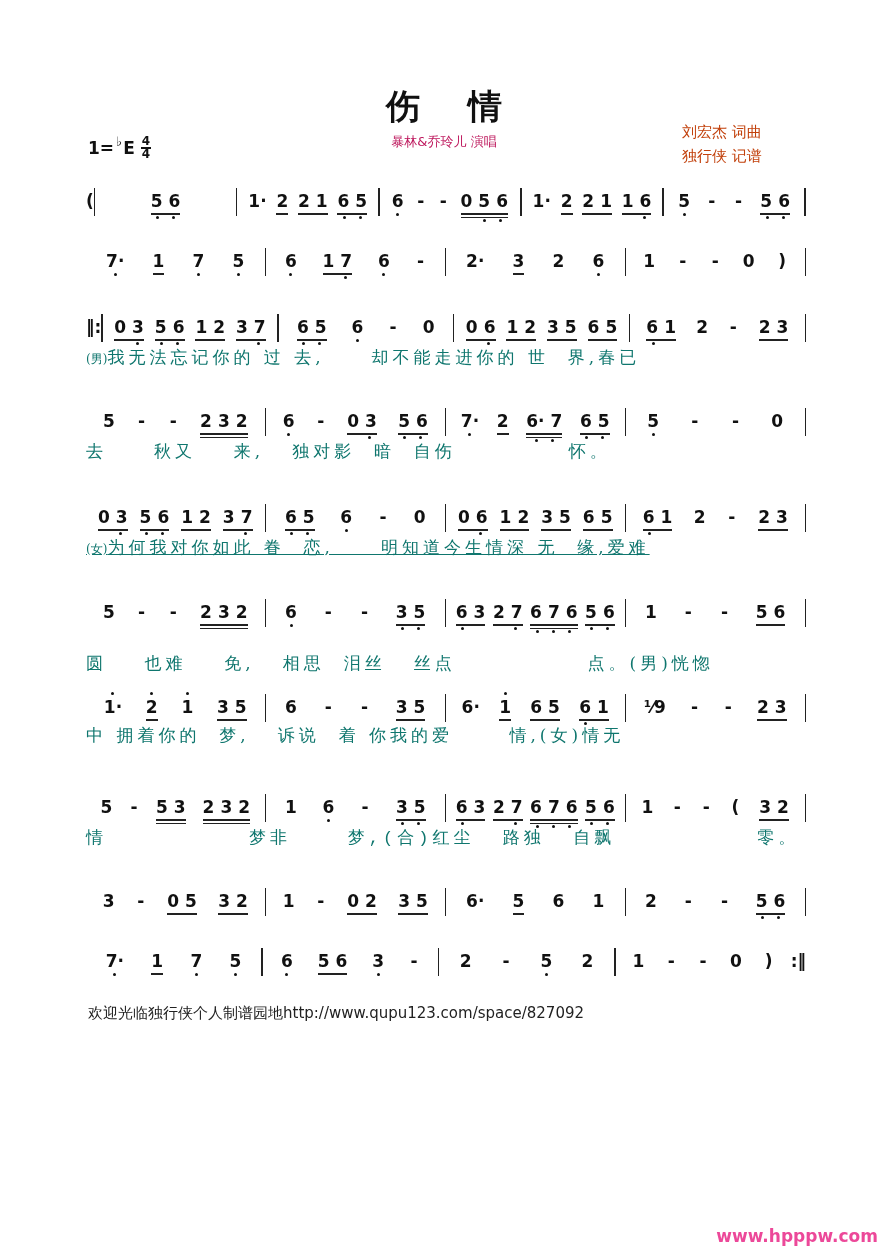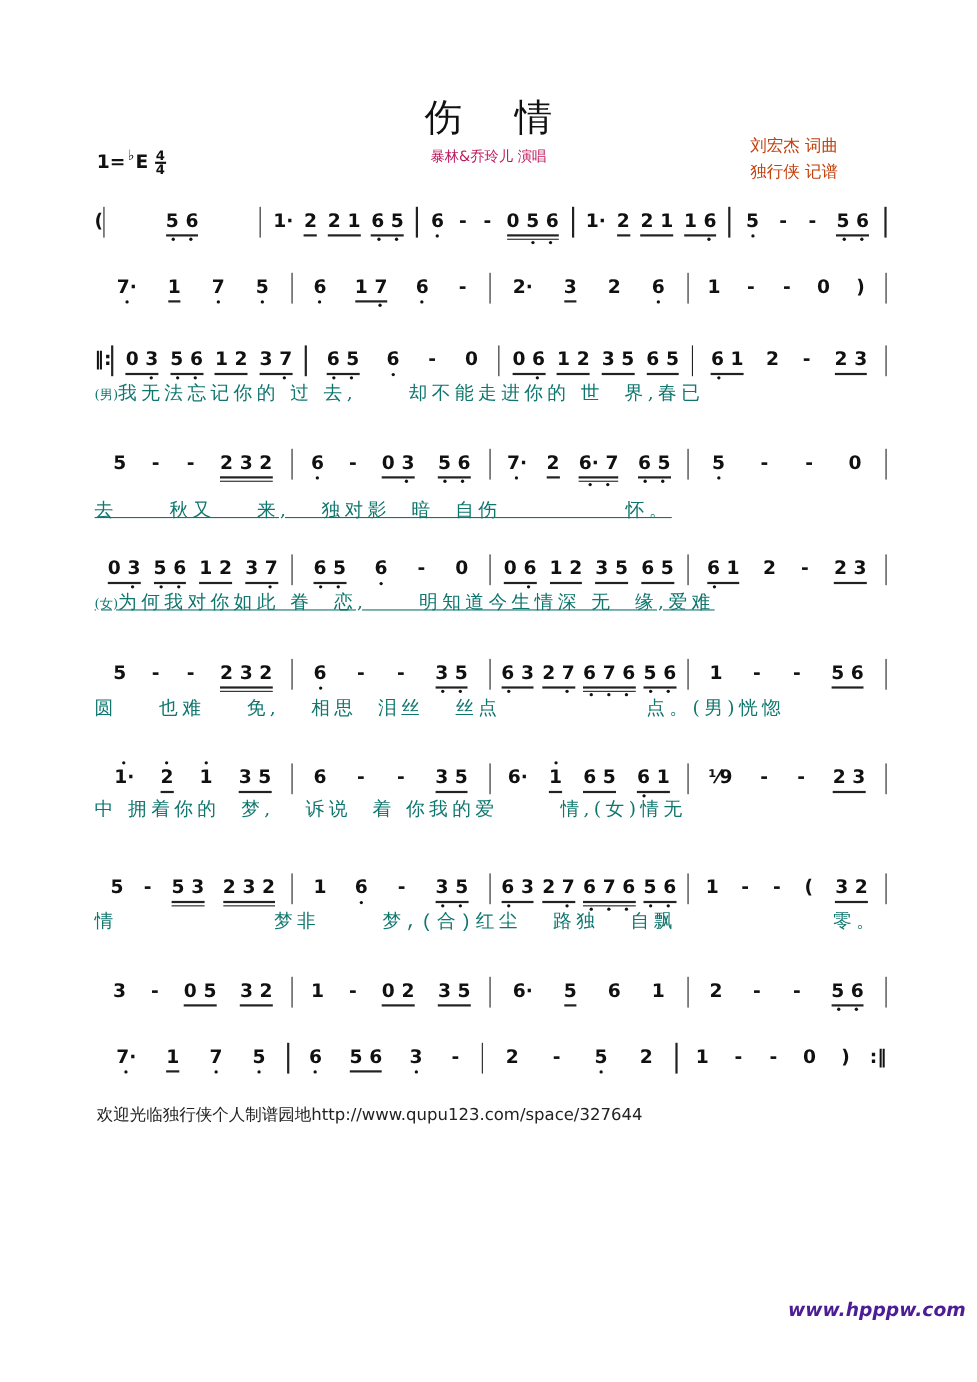--- a/index.html
+++ b/index.html
@@ -1,19 +1,19 @@
 <!DOCTYPE html>
 <html><head>
 <meta charset="utf-8">
 <style>
   html,body{margin:0;padding:0;background:#fff;}
   body{width:888px;height:1256px;position:relative;overflow:hidden;color:#111;
        font-family:"DejaVu Sans","Liberation Sans",sans-serif;}
   .title{position:absolute;left:0;width:888px;top:84px;text-align:center;
-         font-family:"DejaVu Serif","Liberation Serif",serif;font-size:34px;font-weight:normal;letter-spacing:48px;padding-left:48px;box-sizing:border-box;}
+         font-family:"DejaVu Serif","Liberation Serif",serif;font-size:34px;font-weight:bold;letter-spacing:48px;padding-left:48px;box-sizing:border-box;}
   .singer{position:absolute;left:0;width:888px;top:133px;text-align:center;font-size:13px;color:#be185d;}
   .key{position:absolute;left:88px;top:136px;font-weight:bold;font-size:17px;display:flex;align-items:center;}
   .key .flat{font-size:13px;position:relative;top:-6px;margin:0 1px 0 2px;}
   .key .ts{display:inline-flex;flex-direction:column;align-items:center;font-size:12px;line-height:11px;margin-left:6px;}
   .key .ts .bar{width:10px;height:1.5px;background:#111;}
   .credits{position:absolute;left:682px;top:120px;font-size:15px;line-height:24px;color:#c2410c;}
   .row{position:absolute;left:86px;width:720px;height:40px;display:flex;align-items:flex-start;}
   .meas{flex:1;display:flex;justify-content:space-around;align-items:flex-start;padding:0 6px;}
   .bl{width:1.5px;height:28px;background:#222;margin-top:2px;flex:none;}
   .sym{font-weight:bold;font-size:17px;line-height:22px;padding-top:4px;flex:none;}
@@ -23,21 +23,21 @@
   .n .dabove{position:absolute;top:0;left:50%;width:3px;height:3px;margin-left:-1.5px;background:#111;border-radius:50%;}
   .ul{height:1.5px;background:#222;margin-top:1px;}
   .ul2{margin-top:2px;}
   .dots{display:flex;gap:6px;justify-content:center;height:6px;}
   .dots span{min-width:10px;display:flex;justify-content:center;}
   .dots span i{width:3px;height:3px;background:#111;border-radius:50%;display:block;margin-top:1px;}
   .lyr{position:absolute;left:86px;width:720px;font-size:17px;letter-spacing:4px;white-space:pre;color:#0f766e;
        font-family:"DejaVu Serif","Liberation Serif",serif;}
   .lyr small{font-size:12px;letter-spacing:0;}
   .footer{position:absolute;left:88px;top:1004px;font-size:15px;color:#222;}
-  .wm{position:absolute;right:10px;top:1181px;font-size:17px;font-weight:bold;font-style:italic;color:#4c1d95;}
+  .wm{position:absolute;right:10px;top:1226px;font-size:17px;font-weight:bold;color:#ec4899;}
 </style>
 </head>
 <body>
 
 <div class="title">伤情</div>
 <div class="singer">暴林&amp;乔玲儿 演唱</div>
 <div class="key">
   <span>1=</span>
   <span class="flat">♭</span>
   <span>E</span>
@@ -1513,21 +1513,21 @@
           <div class="notes">
             <span class="n">)</span>
           </div>
         </div>
       </div>
       <div class="sym">:‖</div>
     </div>
   </div>
 <div id="lyrics">
     <div class="lyr" style="top: 346px;"><small>(男)</small>我无法忘记你的 过 去,     却不能走进你的 世  界,春已</div>
-    <div class="lyr" style="top: 452px; text-decoration: underline;">去     秋又    来,   独对影  暗  自伤            怀。</div>
+    <div class="lyr" style="top: 440px;">去     秋又    来,   独对影  暗  自伤            怀。</div>
     <div class="lyr" style="top: 536px; text-decoration: underline;"><small>(女)</small>为何我对你如此 眷  恋,     明知道今生情深 无  缘,爱难</div>
-    <div class="lyr" style="top: 632px;">圆    也难    免,   相思  泪丝   丝点              点。(男)恍惚</div>
+    <div class="lyr" style="top: 652px;">圆    也难    免,   相思  泪丝   丝点              点。(男)恍惚</div>
     <div class="lyr" style="top: 724px;">中 拥着你的  梦,   诉说  着 你我的爱      情,(女)情无</div>
     <div class="lyr" style="top: 826px; font-family: Liberation Mono, monospace;">情          梦非    梦,(合)红尘  路独  自飘          零。</div>
   </div>
 
-<div class="footer">欢迎光临独行侠个人制谱园地http://www.qupu123.com/space/327644</div>
+<div class="footer">欢迎光临独行侠个人制谱园地http://www.qupu123.com/space/827092</div>
 <div class="wm">www.hpppw.com</div>
 
 </body></html>

